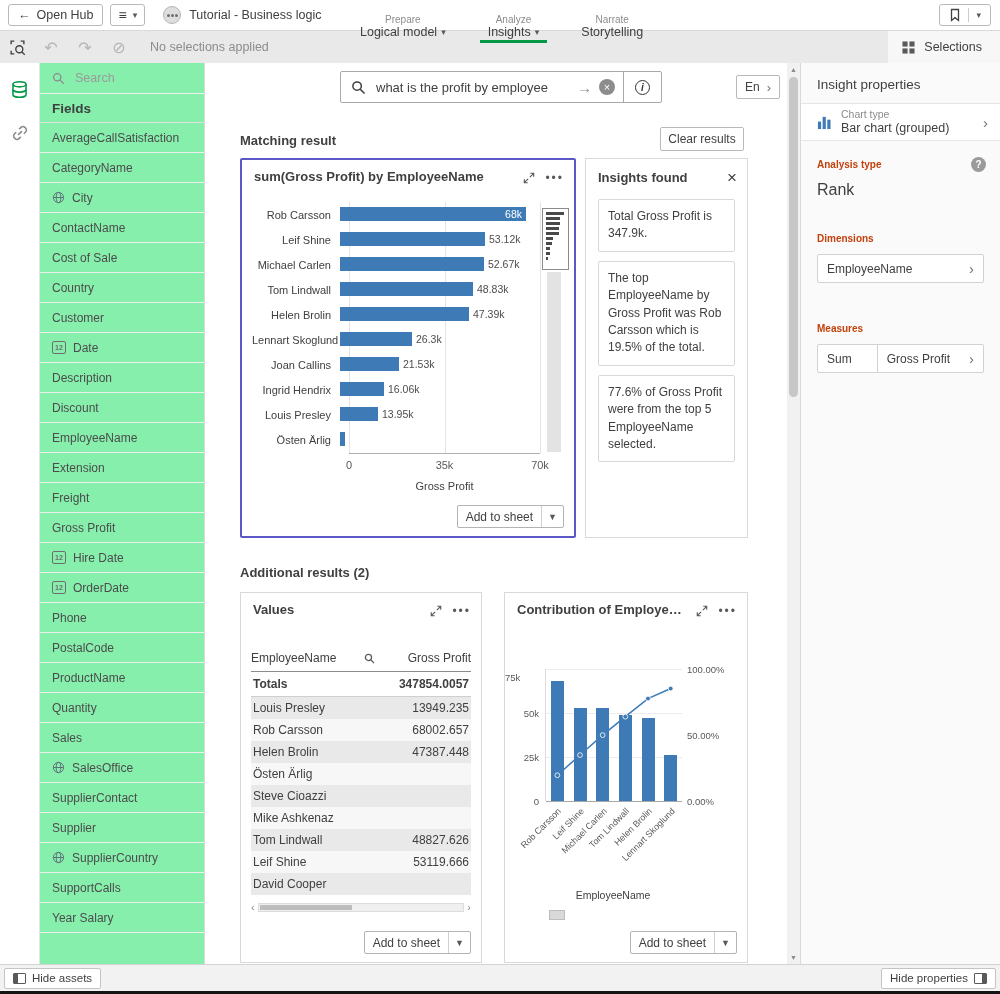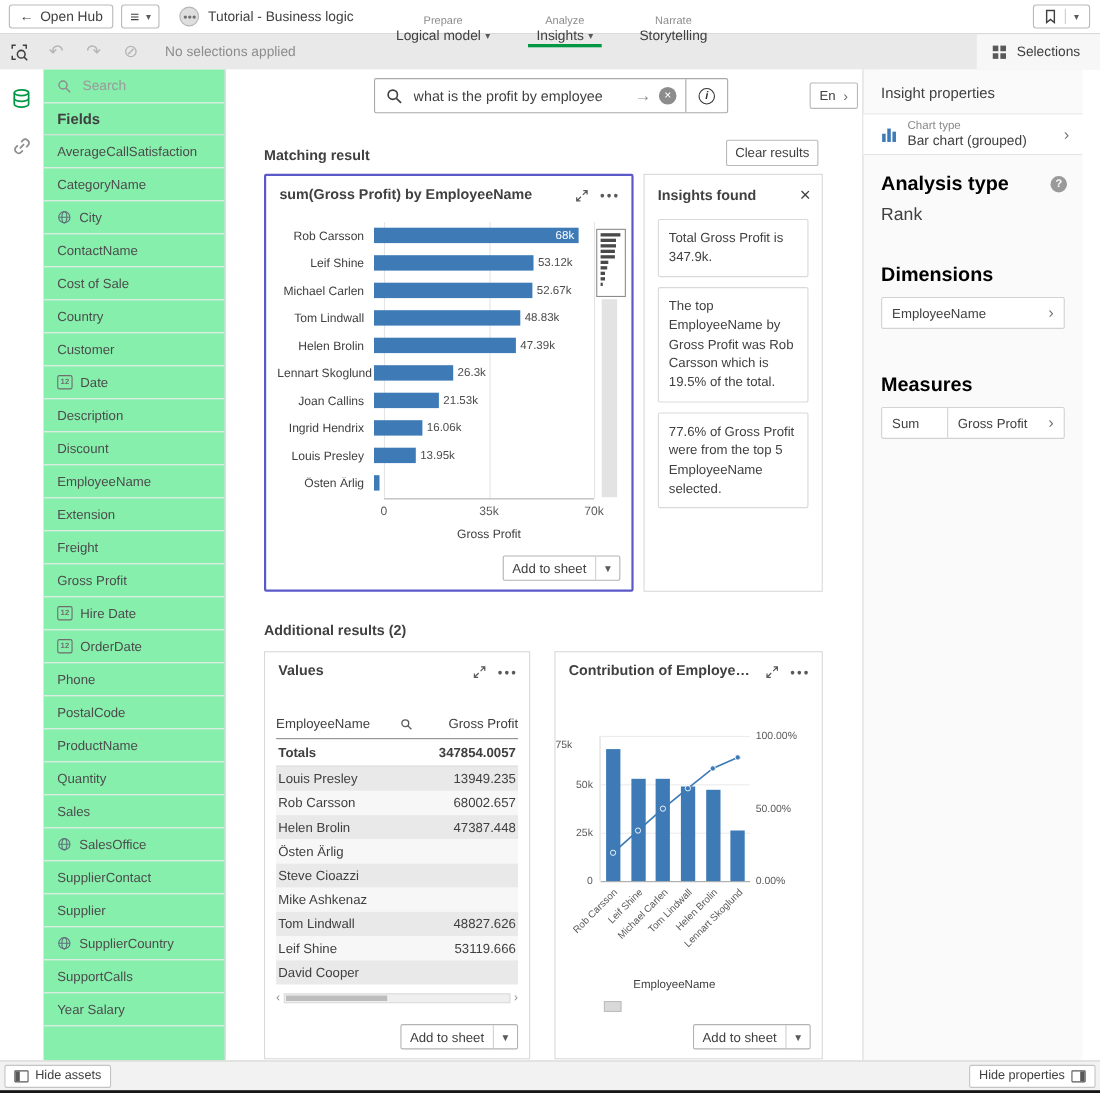--- a/index.html
+++ b/index.html
@@ -127,29 +127,29 @@
   .combo-xtitle{position:absolute;left:40px;top:296px;width:136px;text-align:center;font-size:10.5px;color:#404040;}
   .combo-legend{position:absolute;left:44px;top:317px;width:16px;height:10px;background:#d9d9d9;border:1px solid #bdbdbd;}
 
   
   .vscroll{position:absolute;top:63px;left:787px;width:13px;bottom:30px;background:#f1f1f1;z-index:3;}
   .vscroll .up,.vscroll .down{position:absolute;left:0;width:13px;text-align:center;font-size:7px;color:#8a8a8a;}
   .vscroll .up{top:3px;}.vscroll .down{bottom:3px;}
   .vscroll .thumb{position:absolute;top:14px;left:2px;width:9px;height:320px;background:#c7c7c7;border-radius:5px;}
 
   
-  .props{position:absolute;top:63px;left:784px;width:200px;bottom:30px;background:#fafafa;border-left:1px solid #d9d9d9;z-index:3;}
+  .props{position:absolute;top:63px;left:800px;width:200px;bottom:30px;background:#fafafa;border-left:1px solid #d9d9d9;z-index:3;}
   .props-title{padding:14px 16px 11px;font-size:13.5px;color:#404040;}
   .chart-type-row{height:38px;background:#fff;border-top:1px solid #e5e5e5;border-bottom:1px solid #e5e5e5;display:flex;align-items:center;padding:0 12px 0 16px;gap:9px;}
   .ct-texts{flex:1;display:flex;flex-direction:column;min-width:0;}
   .ct-label{font-size:10.5px;color:#8c8c8c;line-height:13px;}
   .ct-value{font-size:12.5px;color:#404040;line-height:15px;white-space:nowrap;}
   .chev{color:#737373;font-size:15px;line-height:1;}
   .props-sec{display:flex;align-items:center;padding:0 14px 0 16px;}
-  .sec-head{font-size:18px;font-weight:700;color:#000000;flex:1;}
+  .sec-head{font-size:10px;font-weight:700;color:#c2410c;flex:1;}
   .m-analysis{margin-top:16px;}
   .m-dims{margin-top:34px;}
   .m-meas{margin-top:40px;}
   .help-circle{width:15px;height:15px;border-radius:50%;background:#9a9a9a;color:#fff;font-size:10px;font-weight:700;display:flex;align-items:center;justify-content:center;}
   .sec-value{padding:9px 16px 0;font-size:16px;color:#404040;}
   .pill{margin:10px 16px 0;height:29px;background:#fff;border:1px solid #d2d2d2;border-radius:2px;display:flex;align-items:center;padding:0 9px;font-size:12px;color:#404040;}
   .pill .grow{flex:1;white-space:nowrap;overflow:hidden;}
   .pill .agg{border-right:1px solid #d2d2d2;padding-right:25px;margin-right:9px;height:100%;display:flex;align-items:center;flex:none;}
 
   

